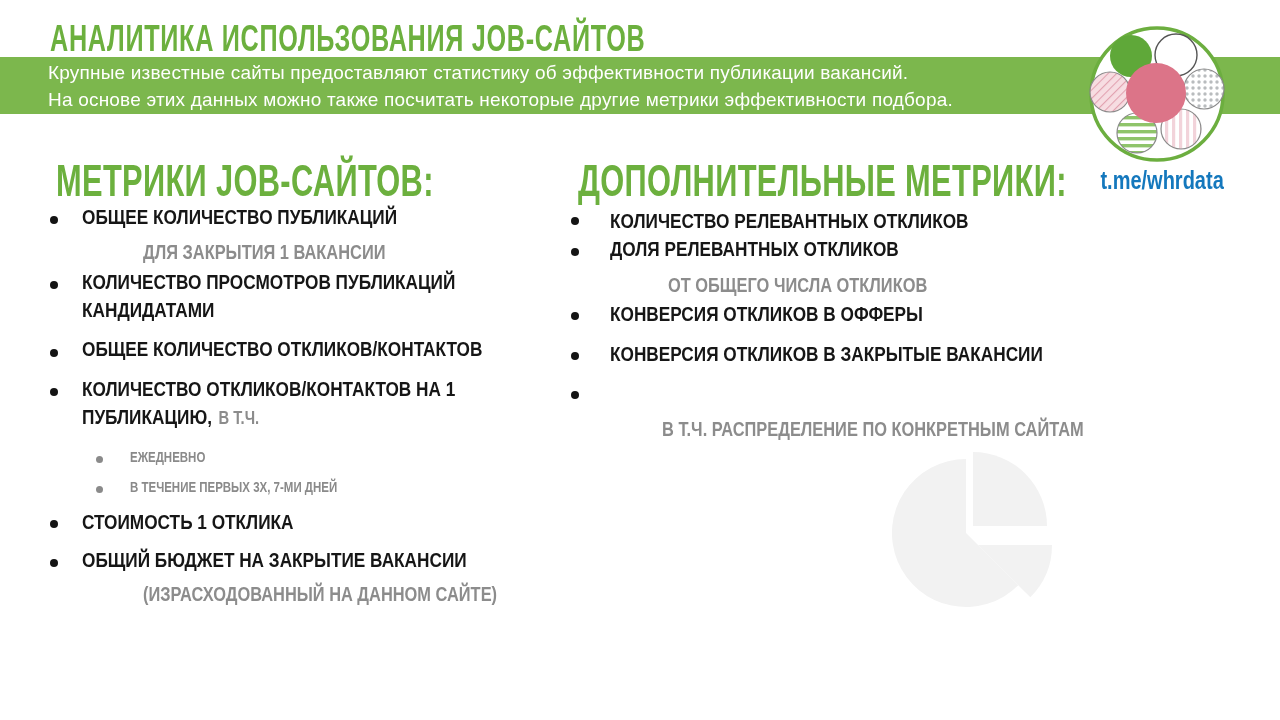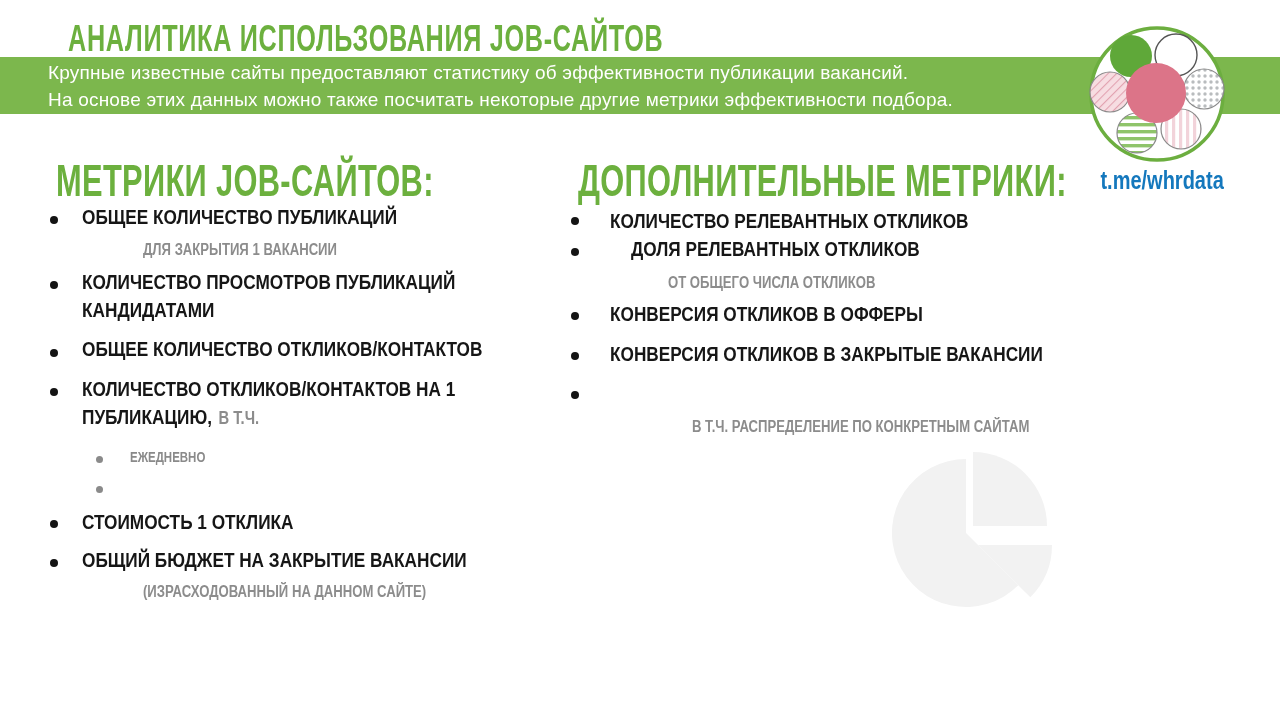--- a/index.html
+++ b/index.html
@@ -2,32 +2,32 @@
 <html><head>
 <meta charset="utf-8">
 <style>
   html,body{margin:0;padding:0;background:#fff;}
   .slide{position:relative;width:1280px;height:720px;background:#ffffff;overflow:hidden;
          font-family:"Liberation Sans","DejaVu Sans",sans-serif;}
 
   
   .cnd{display:inline-block;transform:scaleX(0.82);transform-origin:0 0;white-space:nowrap;font-weight:700;}
 
-  .title{position:absolute;left:68px;top:18px;color:#6cb03e;font-size:36px;}
+  .title{position:absolute;left:50px;top:18px;color:#6cb03e;font-size:36px;}
   .title .cnd{transform:scaleX(0.70);letter-spacing:1px;}
 
   .band{position:absolute;left:0;top:57px;width:1280px;height:57px;background:#7cb74d;
         color:#ffffff;box-sizing:border-box;padding:2px 0 8px 48px;}
   .band-line{font-size:19px;line-height:27px;font-weight:400;letter-spacing:0.2px;}
 
   .heading{position:absolute;color:#6cb03e;font-size:44px;}
   .heading .cnd{transform:scaleX(0.70);letter-spacing:0.5px;}
 
   .ln{position:absolute;color:#161616;font-size:21px;}
-  .sub{position:absolute;color:#8c8c8c;font-size:16px;}
+  .sub{position:absolute;color:#8c8c8c;font-size:20px;}
   .subb{position:absolute;color:#8a8a8a;font-size:14px;}
   .gray-suffix{color:#8c8c8c;font-size:18px;margin-left:8px;font-weight:700;}
 
   .dot{position:absolute;width:8px;height:8px;border-radius:50%;background:#141414;}
   .sdot{position:absolute;width:7px;height:7px;border-radius:50%;background:#8a8a8a;}
 
   .logo{position:absolute;left:1088px;top:25px;}
   .brand{position:absolute;left:1085px;top:166px;width:150px;text-align:center;color:#1478bd;font-size:25px;}
   .brand .cnd{transform:scaleX(0.80);transform-origin:50% 0;}
 
@@ -103,55 +103,57 @@
   <span class="dot" style="left:50px;top:388px;"></span>
   <div class="ln" style="left:82px;top:377px;">
     <span class="cnd">КОЛИЧЕСТВО ОТКЛИКОВ/КОНТАКТОВ НА 1</span></div>
   <div class="ln" style="left:82px;top:405px;">
     <span class="cnd"><span>ПУБЛИКАЦИЮ,</span><span class="gray-suffix">В Т.Ч.</span></span></div>
 
   <span class="sdot" style="left:96px;top:456px;"></span>
   <div class="subb" style="left:130px;top:449px;">
     <span class="cnd">ЕЖЕДНЕВНО</span></div>
   <span class="sdot" style="left:96px;top:486px;"></span>
+  <div class="subb" style="left:130px;top:479px;">
+    <span class="cnd">В ТЕЧЕНИЕ ПЕРВЫХ 3Х, 7-МИ ДНЕЙ</span></div>
 
   <span class="dot" style="left:50px;top:520px;"></span>
   <div class="ln" style="left:82px;top:510px;">
     <span class="cnd">СТОИМОСТЬ 1 ОТКЛИКА</span></div>
 
   <span class="dot" style="left:50px;top:559px;"></span>
   <div class="ln" style="left:82px;top:548px;">
     <span class="cnd">ОБЩИЙ БЮДЖЕТ НА ЗАКРЫТИЕ ВАКАНСИИ</span></div>
   <div class="sub" style="left:143px;top:583px;">
     <span class="cnd">(ИЗРАСХОДОВАННЫЙ НА ДАННОМ САЙТЕ)</span></div>
 
   <div class="heading" style="left:578px;top:156px;">
     <span class="cnd">ДОПОЛНИТЕЛЬНЫЕ  МЕТРИКИ:</span>
   </div>
 
   <span class="dot" style="left:571px;top:217px;"></span>
   <div class="ln" style="left:610px;top:209px;">
     <span class="cnd">КОЛИЧЕСТВО РЕЛЕВАНТНЫХ ОТКЛИКОВ</span></div>
 
   <span class="dot" style="left:571px;top:248px;"></span>
-  <div class="ln" style="left:610px;top:237px;margin-left:21px;">
+  <div class="ln" style="left:610px;top:237px;">
     <span class="cnd">ДОЛЯ РЕЛЕВАНТНЫХ ОТКЛИКОВ</span></div>
   <div class="sub" style="left:668px;top:274px;">
     <span class="cnd">ОТ ОБЩЕГО ЧИСЛА ОТКЛИКОВ</span></div>
 
   <span class="dot" style="left:571px;top:312px;"></span>
   <div class="ln" style="left:610px;top:302px;">
     <span class="cnd">КОНВЕРСИЯ ОТКЛИКОВ В ОФФЕРЫ</span></div>
 
   <span class="dot" style="left:571px;top:352px;"></span>
   <div class="ln" style="left:610px;top:342px;">
     <span class="cnd">КОНВЕРСИЯ ОТКЛИКОВ В ЗАКРЫТЫЕ ВАКАНСИИ</span></div>
 
   <span class="dot" style="left:571px;top:391px;"></span>
-  <div class="sub" style="left:692px;top:418px;">
+  <div class="sub" style="left:662px;top:418px;">
     <span class="cnd">В Т.Ч. РАСПРЕДЕЛЕНИЕ ПО КОНКРЕТНЫМ САЙТАМ</span></div>
 
   <svg class="pie" width="170" height="170" viewBox="0 0 170 170">
     <path d="M 82 86 L 82 12 A 74 74 0 1 0 134.3 138.3 Z" fill="#f2f2f2"></path>
     <path d="M 89 79 L 89 5 A 74 74 0 0 1 163 79 Z" fill="#f2f2f2"></path>
     <path d="M 94 98 L 168 98 A 74 74 0 0 1 146.3 150.3 Z" fill="#f2f2f2"></path>
   </svg>
 
 </div>
 

